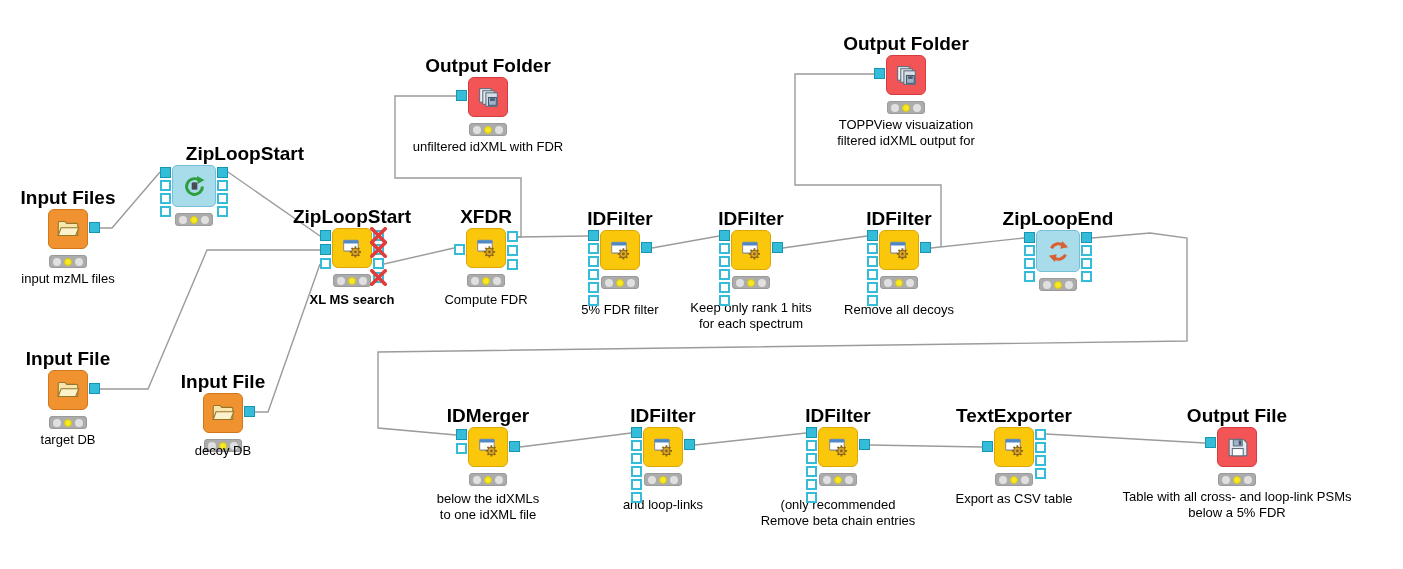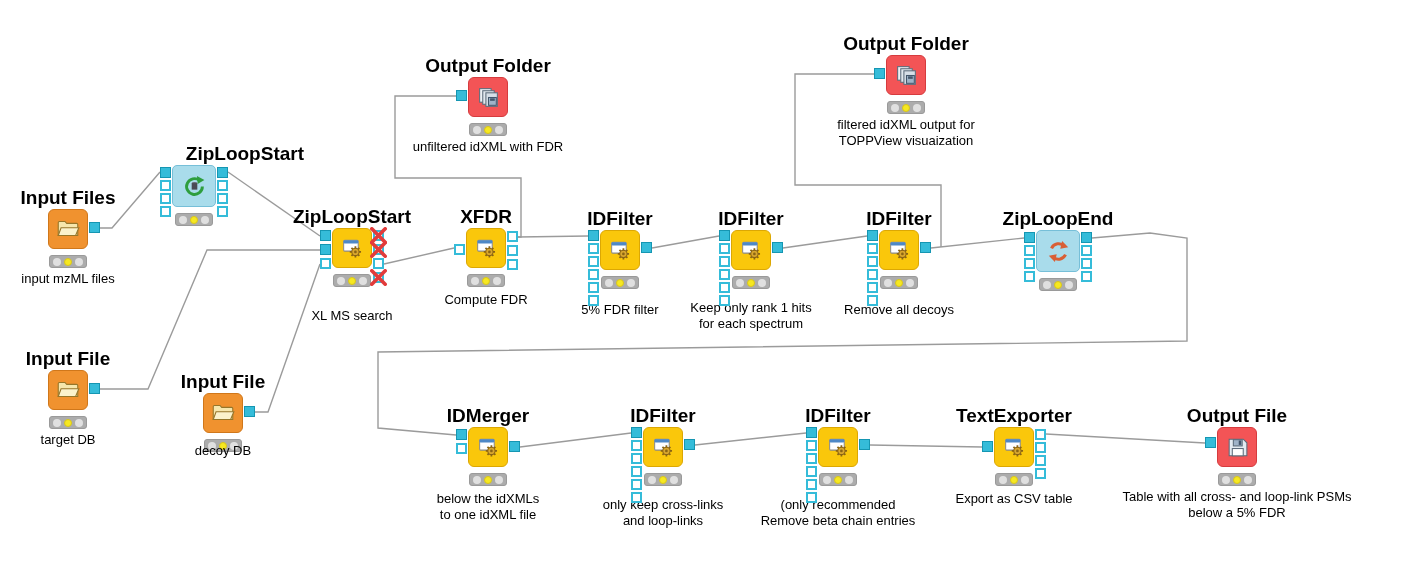--- a/index.html
+++ b/index.html
@@ -154,21 +154,21 @@
       <div class="port hollow" style="top: 30px; left: 41px;"></div>
       <div class="port hollow" style="top: 44px; left: 41px;"></div>
       <div class="xmark" style="top: 41px; left: 38px;"><svg viewBox="0 0 14 14" width="17" height="17">
           <path d="M1.5 1.5L12.5 12.5M12.5 1.5L1.5 12.5" stroke="#E23B3B" stroke-width="3" stroke-linecap="round" fill="none"></path>
         </svg></div>
       <div class="light" style="left: 1px; top: 46px;">
         <i class="dot"></i>
         <i class="dot on"></i>
         <i class="dot"></i>
       </div>
-      <div class="caption" style="left: -190px; top: 80px;">
+      <div class="caption" style="left: -190px; top: 64px; font-weight: bold;">
         <div>XL MS search</div>
       </div>
     </div>
     <div class="node kind-sink" style="left: 468px; top: 77px; width: 40px; height: 40px;">
       <div class="title" style="left: -90px;">Output Folder</div>
       <div class="body">
         <span class="icon"><svg viewBox="0 0 24 24" width="25" height="25">
             <rect x="3.5" y="3.5" width="11" height="13" fill="#EDF1F5" stroke="#5C6B7A"></rect>
             <rect x="6.5" y="5.5" width="11" height="13" fill="#E2E8EF" stroke="#5C6B7A"></rect>
             <rect x="9.5" y="7.5" width="11" height="13" fill="#D7DFE8" stroke="#5C6B7A"></rect>
@@ -311,22 +311,22 @@
             <rect x="13.5" y="12.8" width="4.5" height="2.4" fill="#44566B"></rect>
           </svg></span>
       </div>
       <div class="port filled" style="top: 13px; left: -12px;"></div>
       <div class="light" style="left: 1px; top: 46px;">
         <i class="dot"></i>
         <i class="dot on"></i>
         <i class="dot"></i>
       </div>
       <div class="caption" style="left: -190px; top: 62px;">
+        <div>TOPPView visuaization</div>
         <div>filtered idXML output for</div>
-        <div>TOPPView visuaization</div>
       </div>
     </div>
     <div class="node kind-loop" style="left: 1036px; top: 230px; width: 44px; height: 42px;">
       <div class="title" style="left: -88px;">ZipLoopEnd</div>
       <div class="body">
         <span class="icon"><svg viewBox="0 0 24 24" width="27" height="27">
             <path d="M5.8 9.2A7 7 0 0 1 17.2 7.2" fill="none" stroke="#D95F35" stroke-width="2.7"></path>
             <polygon points="15.2,2.6 20.6,8.2 13.6,9.5" fill="#D95F35"></polygon>
             <path d="M18.2 14.8A7 7 0 0 1 6.8 16.8" fill="none" stroke="#D95F35" stroke-width="2.7"></path>
             <polygon points="8.8,21.4 3.4,15.8 10.4,14.5" fill="#D95F35"></polygon>
@@ -391,21 +391,20 @@
       <div class="port hollow" style="top: 39px; left: -12px;"></div>
       <div class="port hollow" style="top: 52px; left: -12px;"></div>
       <div class="port hollow" style="top: 65px; left: -12px;"></div>
       <div class="port filled" style="top: 12px; left: 41px;"></div>
       <div class="light" style="left: 1px; top: 46px;">
         <i class="dot"></i>
         <i class="dot on"></i>
         <i class="dot"></i>
       </div>
       <div class="caption" style="left: -190px; top: 70px;">
-        <div>only keep cross-links</div>
         <div>and loop-links</div>
       </div>
     </div>
     <div class="node kind-tool" style="left: 818px; top: 427px; width: 40px; height: 40px;">
       <div class="title" style="left: -90px;">IDFilter</div>
       <div class="body">
         <span class="icon"><svg viewBox="0 0 24 24" width="25" height="25">
             <rect x="3.5" y="4" width="14" height="10.5" rx="1" fill="#fff" stroke="#8a8a8a"></rect>
             <rect x="3.5" y="4" width="14" height="3.2" rx="1" fill="#4E88C6"></rect>
             <g transform="translate(14.8,15.3)">

